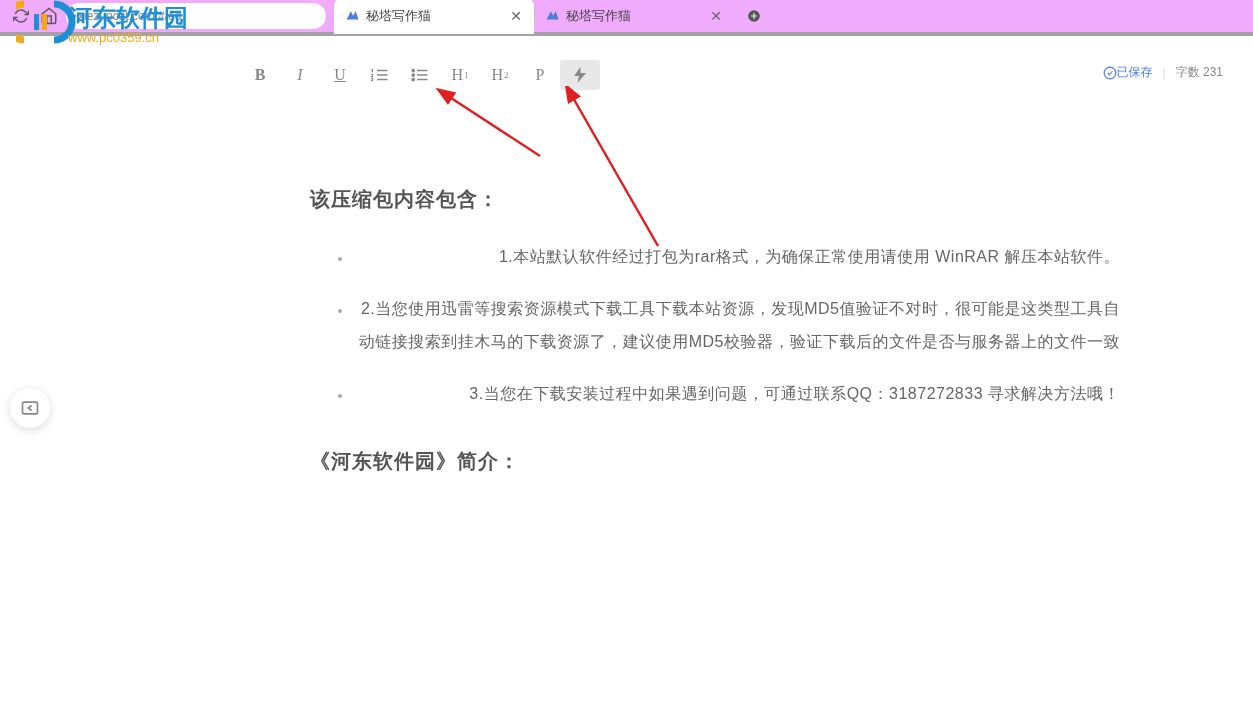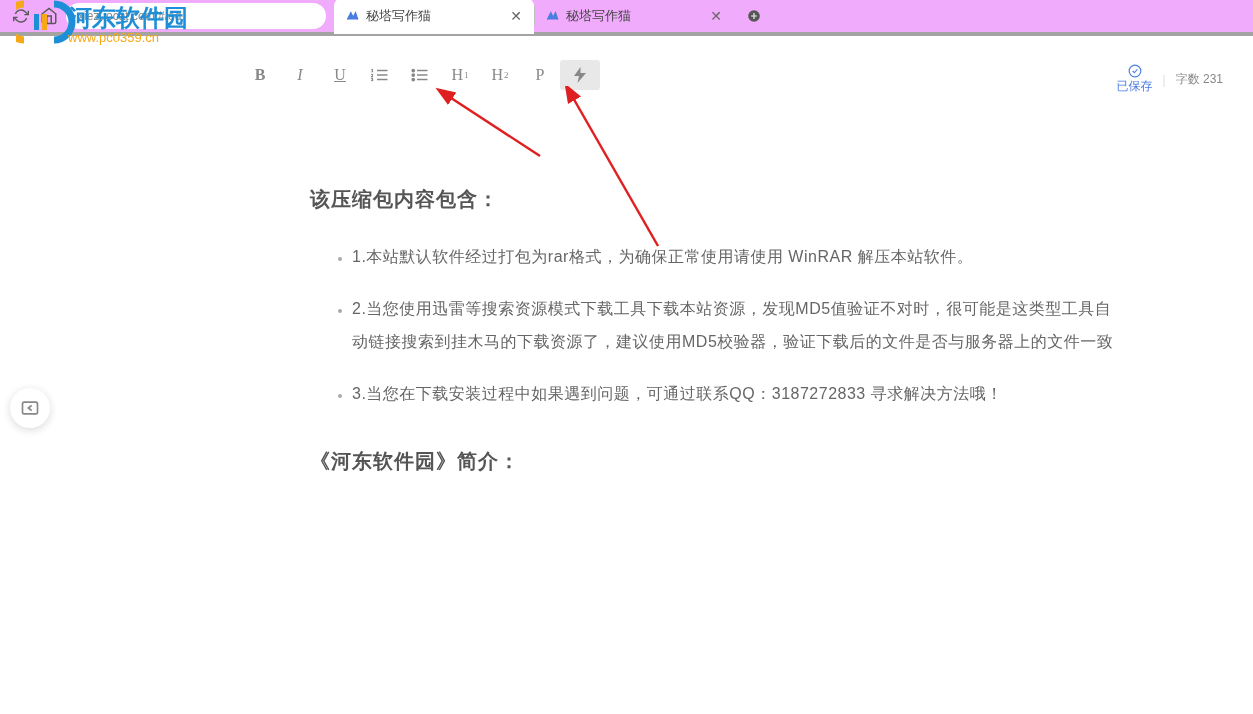--- a/index.html
+++ b/index.html
@@ -26,29 +26,29 @@
 
 
 .editor-area { position: absolute; top: 36px; left: 0; right: 0; bottom: 0; background: #fff; }
 .toolbar { position: absolute; left: 240px; top: 24px; display: flex; gap: 0; align-items: center; }
 .tool-btn { width: 40px; height: 30px; display: flex; align-items: center; justify-content: center; cursor: pointer; color: #888; font-size: 16px; font-family: Georgia, serif; border-radius: 3px; }
 .tool-btn.highlight { background: #e8e8e8; }
 .sub { font-size: 9px; margin-left: 1px; }
 
 
 .status { position: absolute; right: 30px; top: 28px; display: flex; align-items: center; font-size: 12px; color: #888; gap: 10px; }
-.saved { display: flex; align-items: center; gap: 0; color: #4a7de0; flex-direction: column; }
+.saved { display: flex; align-items: center; gap: 0; color: #4a7de0; }
 .divider { color: #ddd; }
 
 
 .document { position: absolute; left: 310px; top: 144px; width: 810px; color: #555; line-height: 1.9; }
 .document h2 { font-size: 20px; font-weight: bold; color: #555; margin-bottom: 22px; margin-top: 32px; letter-spacing: 1px; }
 .document h2:first-child { margin-top: 0; }
 .document ul { list-style: disc; padding-left: 42px; }
-.document li { font-size: 16px; color: #666; margin-bottom: 18px; line-height: 2.1; letter-spacing: 0.5px; }
+.document li { font-size: 16px; color: #666; margin-bottom: 18px; line-height: 2.1; letter-spacing: 0.5px; text-align: right; }
 .document li::marker { color: #aaa; font-size: 12px; }
 
 
 .arrow { position: absolute; pointer-events: none; }
 
 
 .side-btn { position: absolute; left: 10px; top: 388px; width: 40px; height: 40px; border-radius: 50%; background: #fff; box-shadow: 0 2px 8px rgba(0,0,0,0.15); display: flex; align-items: center; justify-content: center; cursor: pointer; }
 </style>
 </head>
 <body>

